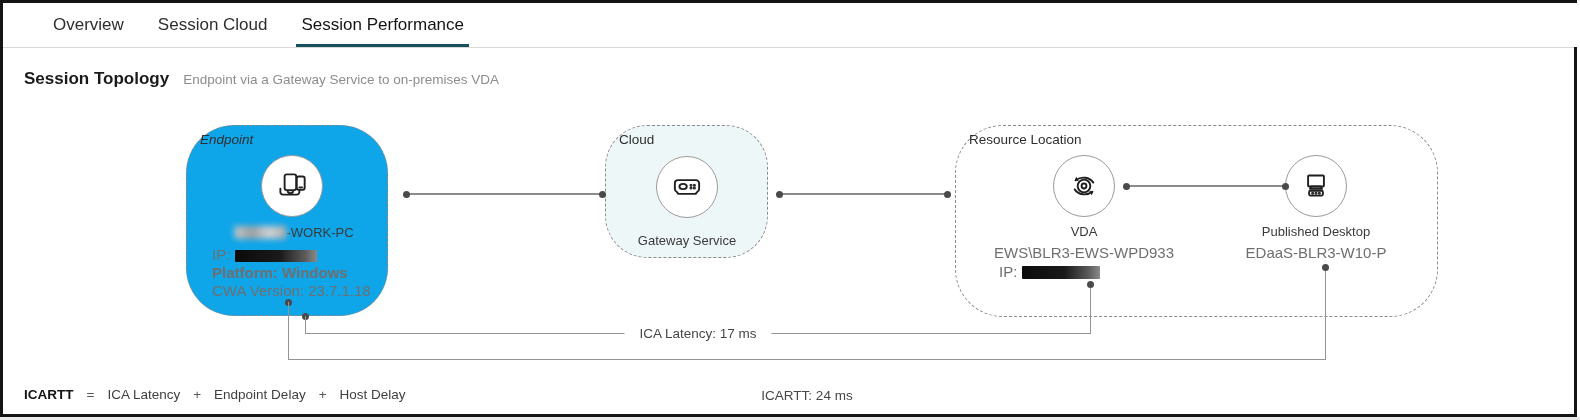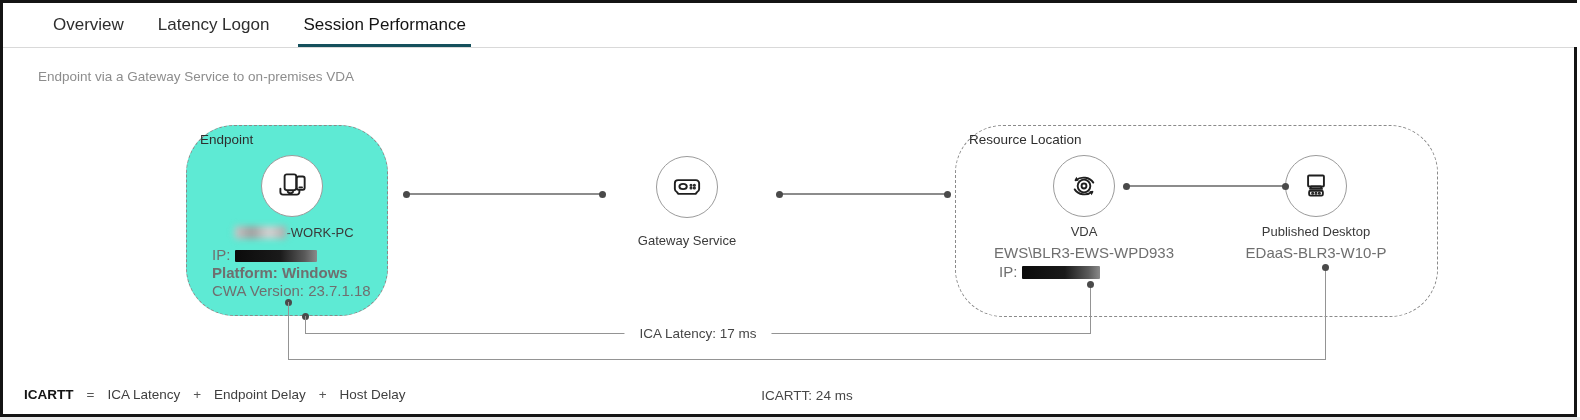--- a/index.html
+++ b/index.html
@@ -21,21 +21,21 @@
 
   
   .section-header { position:absolute; left:21px; top:66px; display:flex; align-items:baseline; }
   .section-title { font-size:17px; font-weight:bold; color:#1a1a1a; }
   .section-subtitle { font-size:13.5px; color:#8d8d8d; margin-left:14px; }
 
   
   .diagram { position:absolute; left:0; top:0; width:100%; height:100%; }
   .gbox { position:absolute; border:1px dashed #8a8a8a; }
   .gbox-label { position:absolute; left:13px; top:6px; font-size:13.5px; color:#2e2e2e; }
-  .endpoint-box { left:183px; top:122px; width:202px; height:191px; border-radius:48px; background:#5eead4; }
+  .endpoint-box { left:183px; top:122px; width:202px; height:191px; border-radius:48px; background:#0ea5e9;font-style:italic; }
   .cloud-box { left:602px; top:122px; width:163px; height:133px; border-radius:42px; background:#eef7f8; }
   .resource-box { left:952px; top:122px; width:483px; height:192px; border-radius:48px; background:#ffffff; }
 
   .node-circle {
     position:absolute; width:62px; height:62px; border-radius:50%;
     border:1px solid #9b9b9b; background:#fff; display:flex; align-items:center; justify-content:center;
   }
   .node-icon { width:38px; height:38px; stroke:#1f1f1f; fill:none; stroke-width:1.8; stroke-linecap:round; stroke-linejoin:round; }
 
   .txt { position:absolute; white-space:nowrap; }
@@ -62,26 +62,27 @@
   .formula .term { font-weight:bold; color:#141414; }
   .formula .op { color:#565656; }
 </style>
 </head>
 <body>
 
 <div class="window">
 
   <div class="tabbar">
     <div class="tab">Overview</div>
-    <div class="tab">Latency Logon</div>
+    <div class="tab">Session Cloud</div>
     <div class="tab active">Session Performance</div>
   </div>
   <div class="tabbar-divider"></div>
 
   <div class="section-header">
+    <span class="section-title">Session Topology</span>
     <span class="section-subtitle">Endpoint via a Gateway Service to on-premises VDA</span>
   </div>
 
   <div class="diagram">
 
     <div class="gbox endpoint-box">
       <span class="gbox-label">Endpoint</span>
     </div>
     <div class="node-circle" style="left:258px; top:152px;">
       <svg class="node-icon" viewBox="0 0 36 36">
@@ -95,20 +96,23 @@
     <div class="txt node-title center" style="left:291px; top:222px;">
       <span class="redact-blur"></span><span>-WORK-PC</span>
     </div>
     <div class="txt node-sub" style="left:209px; top:243px;">
       <span>IP:</span>
       <span class="redact-bar" style="width:82px;"></span>
     </div>
     <div class="txt node-sub" style="left:209px; top:261px;font-weight:bold;">Platform: Windows</div>
     <div class="txt node-sub" style="left:209px; top:279px;">CWA Version: 23.7.1.18</div>
 
+    <div class="gbox cloud-box">
+      <span class="gbox-label">Cloud</span>
+    </div>
     <div class="node-circle" style="left:653px; top:153px;">
       <svg class="node-icon" viewBox="0 0 36 36">
         <path d="M9.5 11.5 h17 a3 3 0 0 1 3 3 v5.5 a3 3 0 0 1 -2 2.8 l-1.3 1.7 h-16.4 l-1.3 -1.7 a3 3 0 0 1 -2 -2.8 v-5.5 a3 3 0 0 1 3 -3 z"></path>
         <ellipse cx="14.3" cy="17.5" rx="3.5" ry="2.5"></ellipse>
         <circle cx="21.8" cy="16.3" r="0.55" fill="#1f1f1f"></circle>
         <circle cx="25" cy="16.3" r="0.55" fill="#1f1f1f"></circle>
         <circle cx="21.8" cy="19" r="0.55" fill="#1f1f1f"></circle>
         <circle cx="25" cy="19" r="0.55" fill="#1f1f1f"></circle>
       </svg>
     </div>

